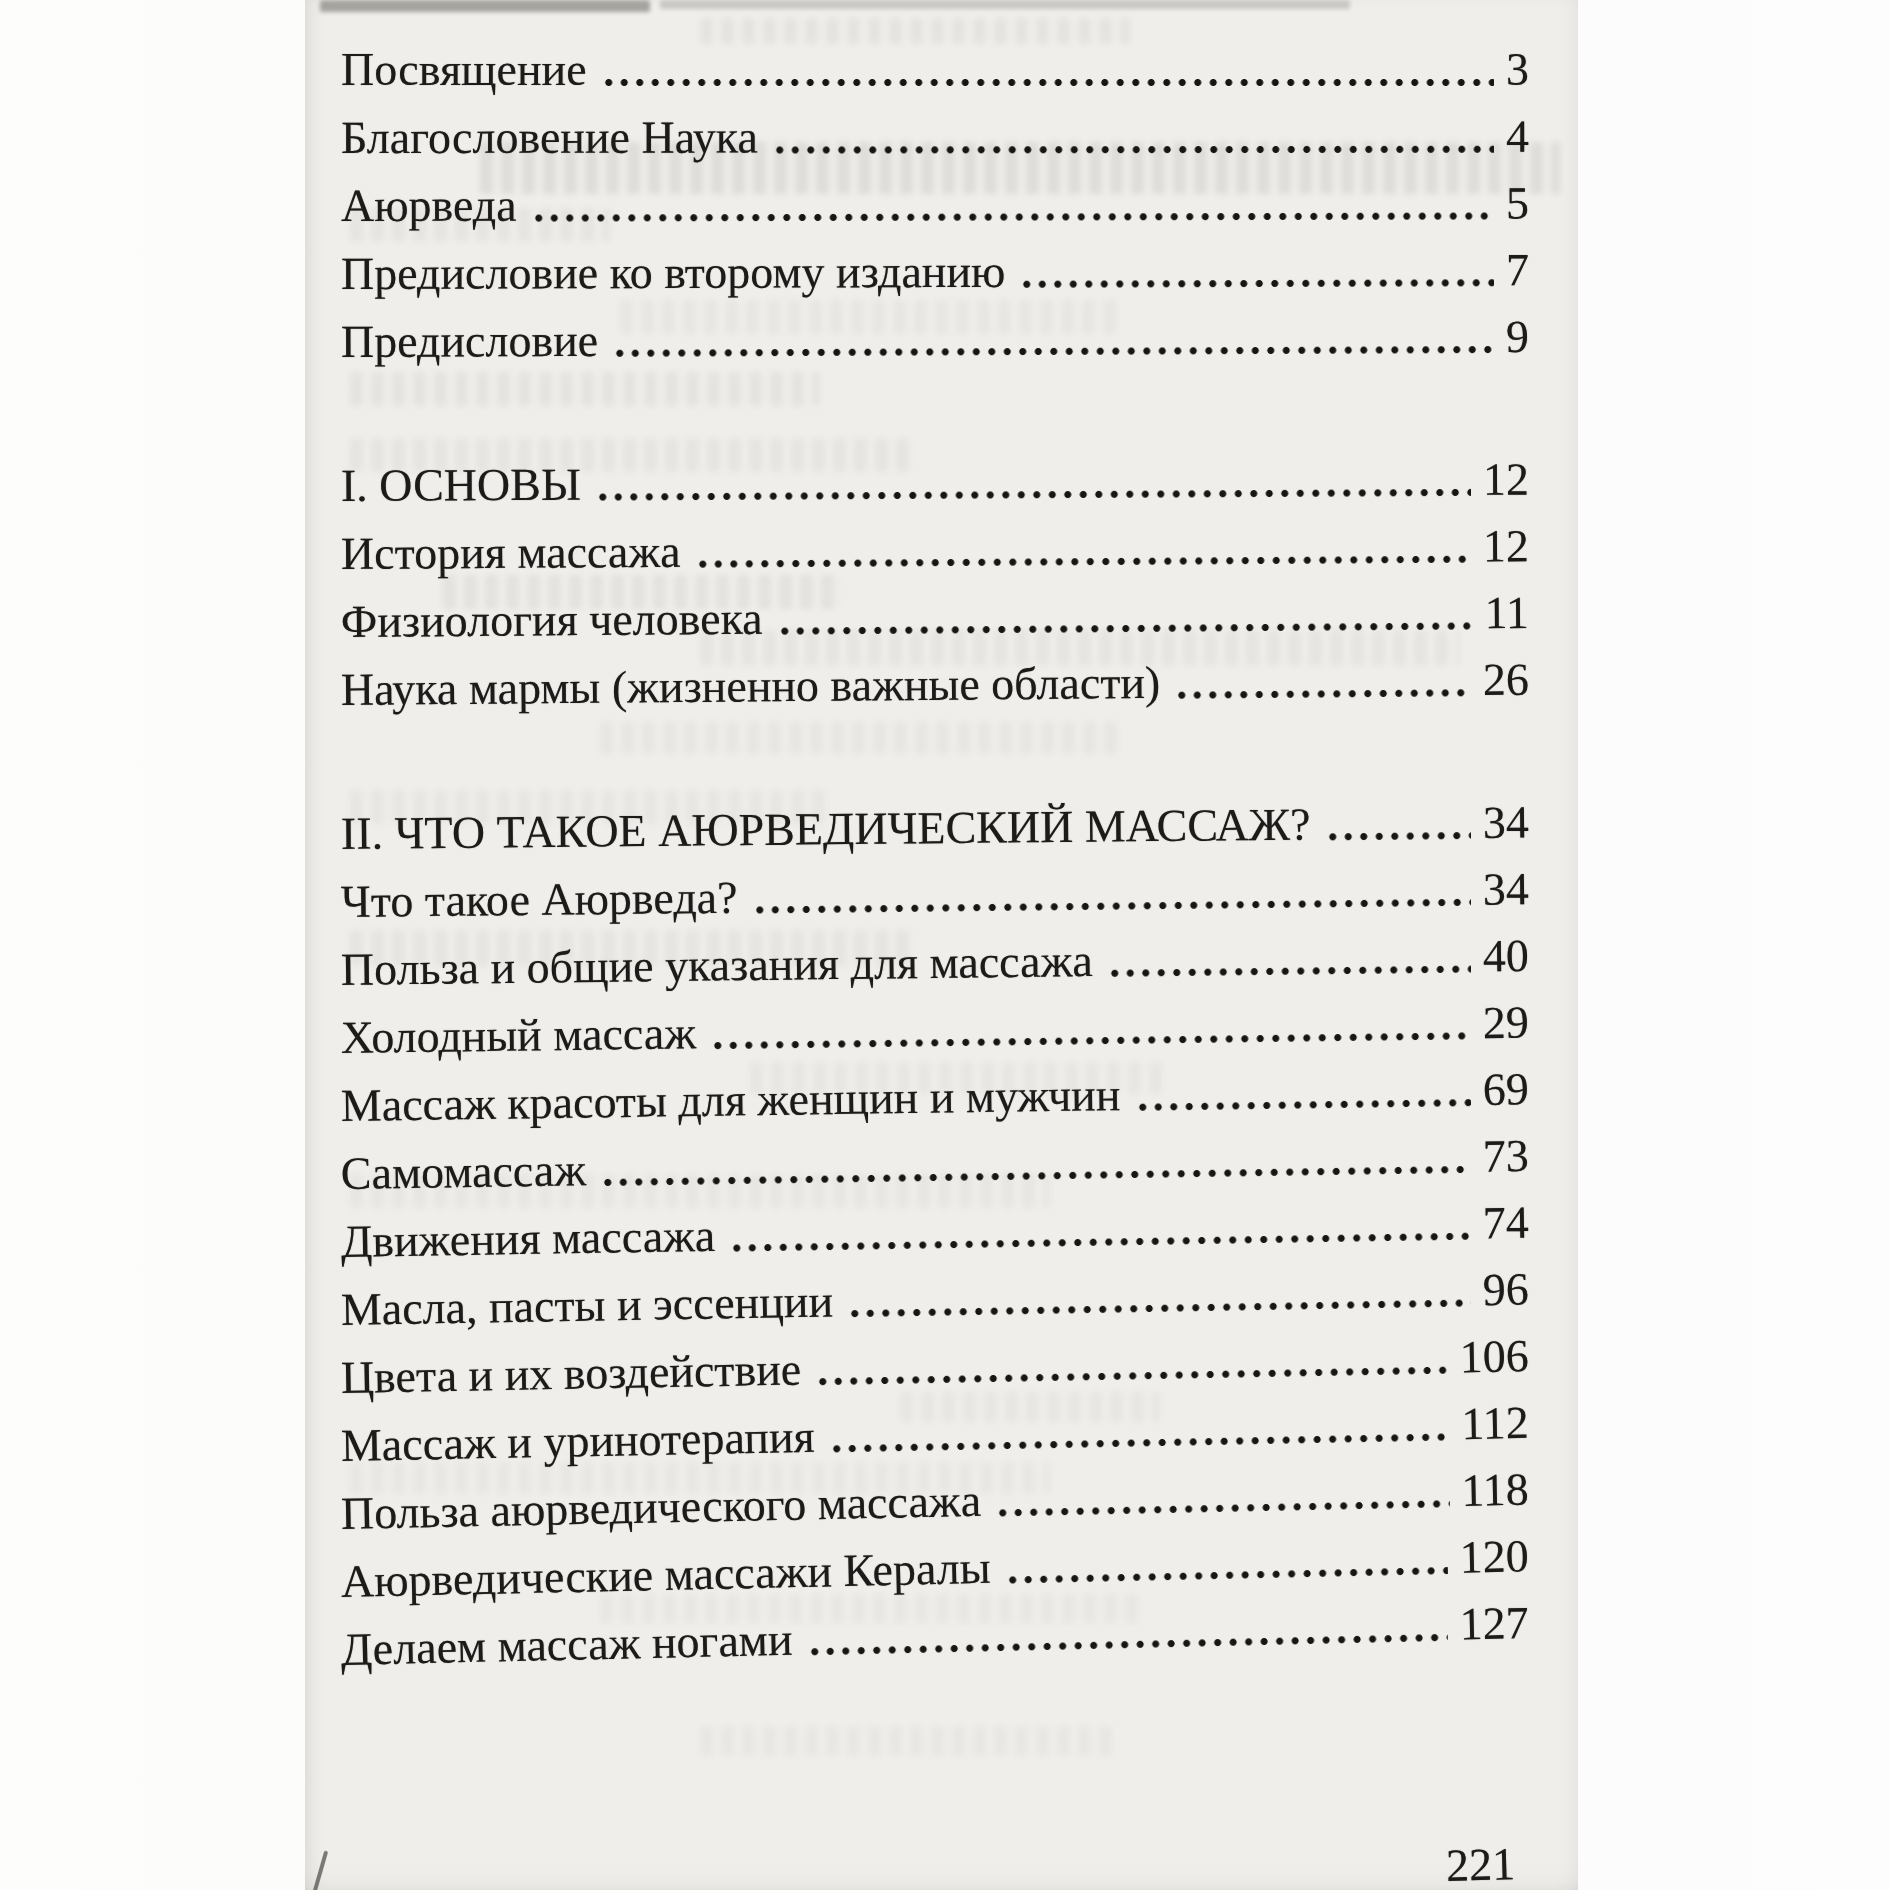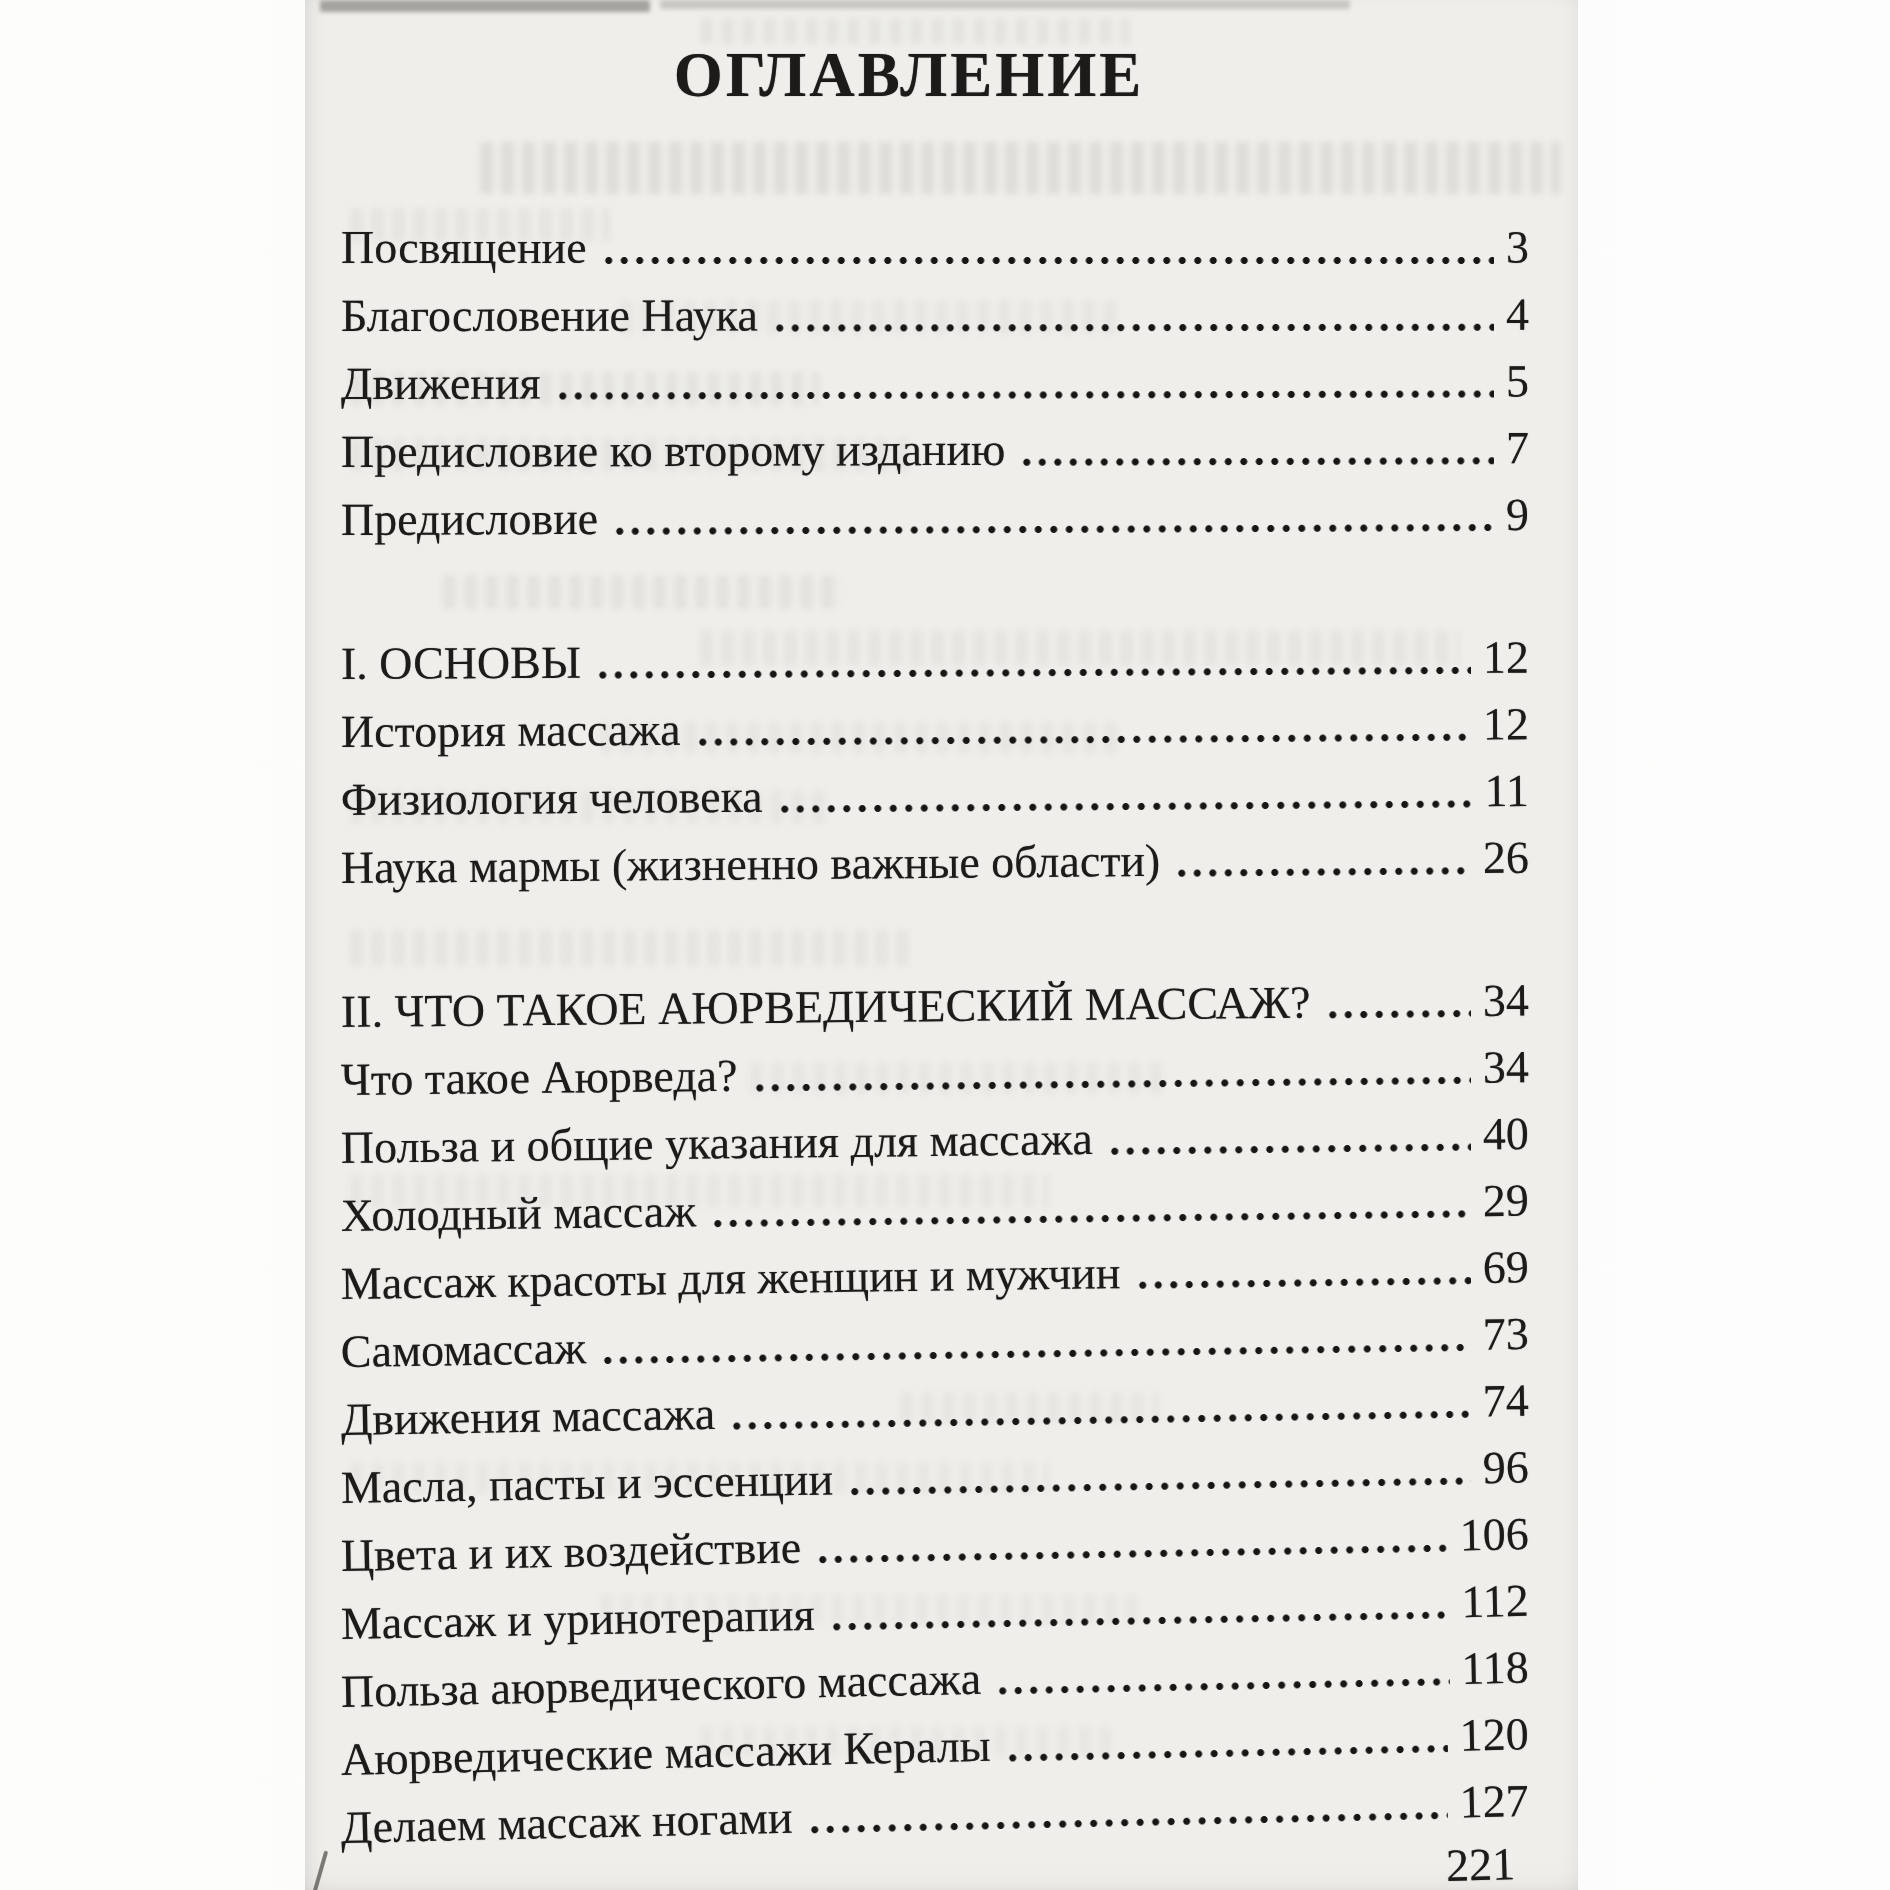--- a/index.html
+++ b/index.html
@@ -143,33 +143,32 @@
         <div class="ghost" style="left: 45px; top: 1174px; width: 700px; height: 34px; opacity: 0.06;"></div>
         <div class="ghost" style="left: 595px; top: 1392px; width: 260px; height: 30px; opacity: 0.06;"></div>
         <div class="ghost" style="left: 45px; top: 1462px; width: 700px; height: 32px; opacity: 0.05;"></div>
         <div class="ghost" style="left: 295px; top: 1594px; width: 540px; height: 30px; opacity: 0.05;"></div>
         <div class="ghost" style="left: 395px; top: 1726px; width: 420px; height: 30px; opacity: 0.05;"></div>
         <div class="smudge" style="left: 15px; top: 0px; width: 330px; height: 12px; background: rgba(92, 89, 82, 0.5);"></div>
         <div class="smudge" style="left: 355px; top: 0px; width: 690px; height: 9px; background: rgba(150, 147, 140, 0.42);"></div>
       </div>
 
     <div class="toc">
-        <h1 class="title">ОГЛАВЛЕНИЕ</h1>
         <div class="row" style="transform: rotate(0deg);">
     <span class="label">Посвящение</span>
     <span class="dots"></span>
     <span class="num">3</span>
   </div>
         <div class="row" style="transform: rotate(-0.062deg);">
     <span class="label">Благословение Наука</span>
     <span class="dots"></span>
     <span class="num">4</span>
   </div>
         <div class="row" style="transform: rotate(-0.124deg);">
-    <span class="label">Движения</span>
+    <span class="label">Аюрведа</span>
     <span class="dots"></span>
     <span class="num">5</span>
   </div>
         <div class="row" style="transform: rotate(-0.186deg);">
     <span class="label">Предисловие ко второму изданию</span>
     <span class="dots"></span>
     <span class="num">7</span>
   </div>
         <div class="row" style="transform: rotate(-0.248deg);">
     <span class="label">Предисловие</span>

